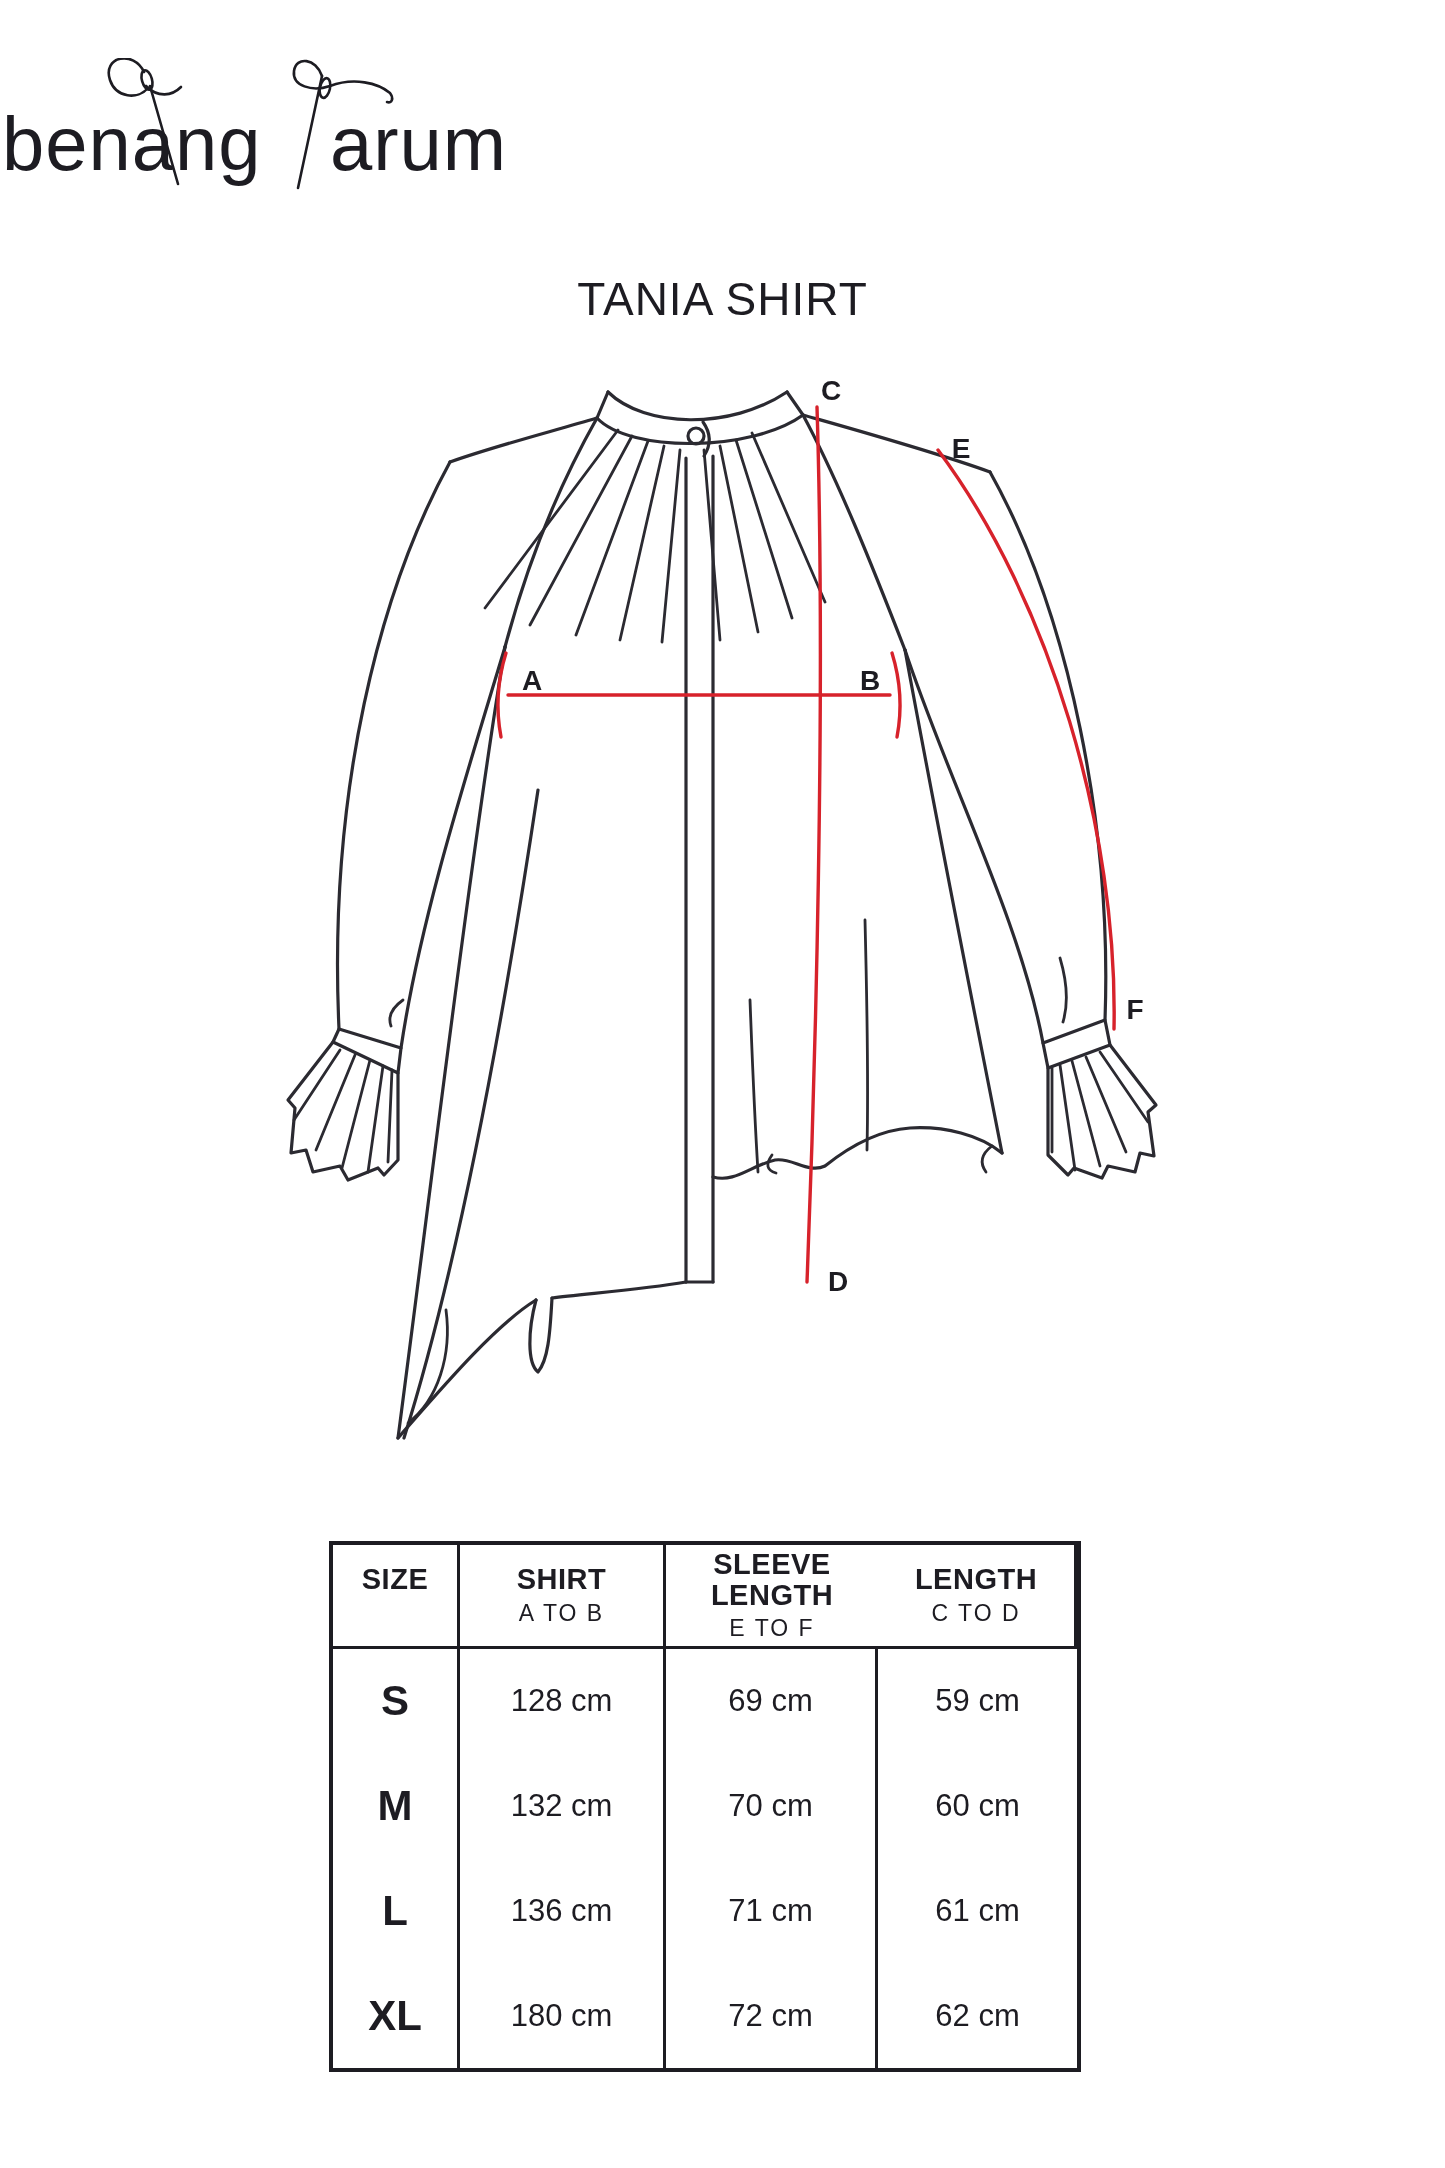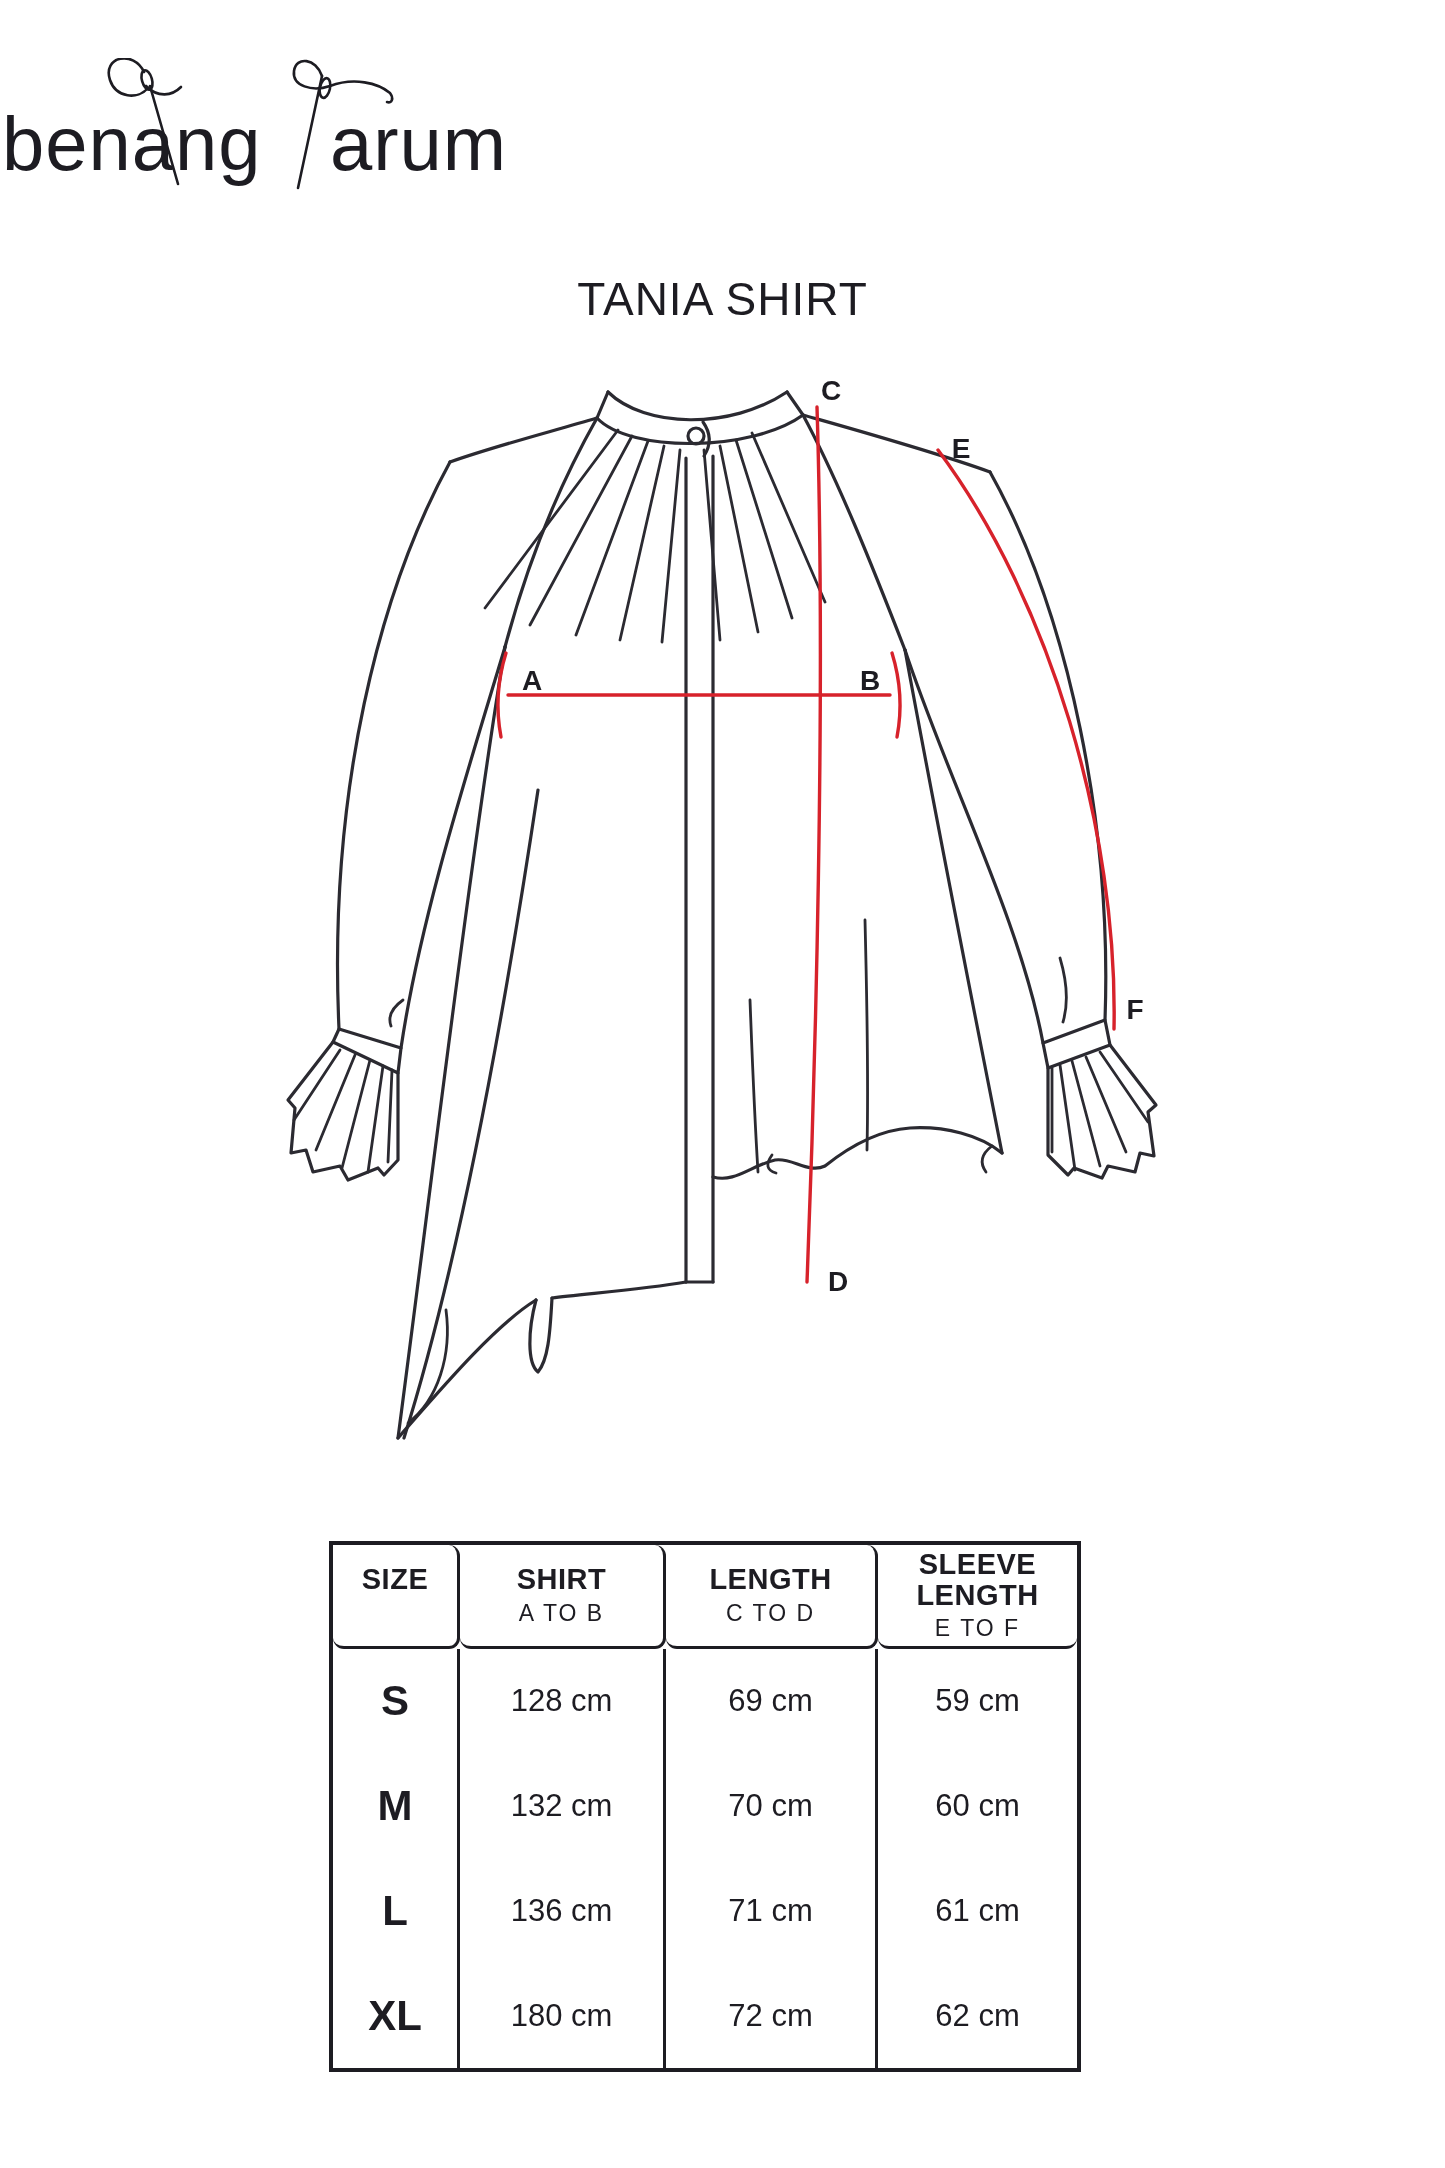--- a/index.html
+++ b/index.html
@@ -32,21 +32,21 @@
     fill:var(--text);text-anchor:middle;}
 
   
   .size-table{position:absolute;left:329px;top:1541px;width:752px;height:531px;
     border:4px solid var(--text);display:grid;
     grid-template-columns:127px 206px 212px 1fr;
     grid-template-rows:104px 1fr 1fr 1fr 1fr;}
   .cell{display:flex;flex-direction:column;align-items:center;justify-content:center;
     border-right:3px solid var(--text);}
   .cell.last{border-right:none;}
-  .cell.head{border-bottom:3px solid var(--text);border-radius:11px;}
+  .cell.head{border-bottom:3px solid var(--text);}
   .head-label{font-weight:700;font-size:29px;letter-spacing:0.5px;text-align:center;line-height:1.05;
     max-width:150px;}
   .head-sub{font-weight:400;font-size:23px;letter-spacing:2px;margin-top:5px;min-height:27px;text-align:center;}
   .size-letter{font-weight:700;font-size:42px;}
   .value{font-weight:400;font-size:31px;}
 </style>
 </head>
 <body>
 
 <div class="page">
@@ -170,28 +170,28 @@
   <div class="size-table">
 
     <div class="cell head">
       <div class="head-label">SIZE</div>
       <div class="head-sub"></div>
     </div>
     <div class="cell head">
       <div class="head-label">SHIRT</div>
       <div class="head-sub">A TO B</div>
     </div>
+    <div class="cell head last">
+      <div class="head-label">SLEEVE LENGTH</div>
+      <div class="head-sub">E TO F</div>
+    </div>
     <div class="cell head">
       <div class="head-label">LENGTH</div>
       <div class="head-sub">C TO D</div>
     </div>
-    <div class="cell head last">
-      <div class="head-label">SLEEVE LENGTH</div>
-      <div class="head-sub">E TO F</div>
-    </div>
 
     <div class="cell">
       <div class="size-letter">S</div>
     </div>
     <div class="cell">
       <div class="value">128 cm</div>
     </div>
     <div class="cell">
       <div class="value">69 cm</div>
     </div>

